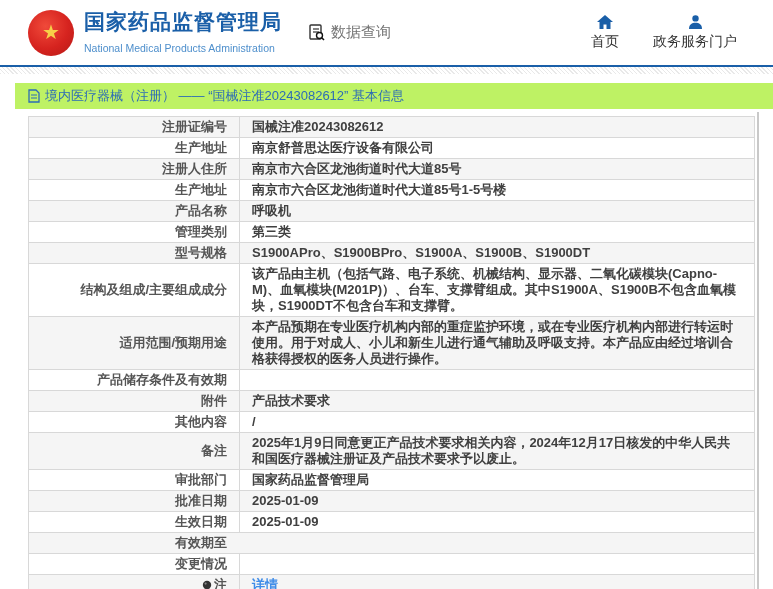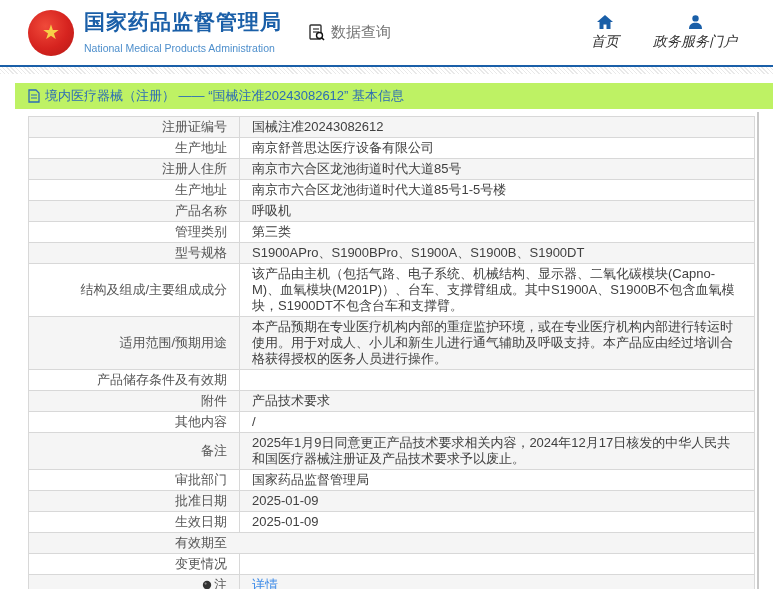--- a/index.html
+++ b/index.html
@@ -13,36 +13,36 @@
     background:radial-gradient(circle at 38% 35%, #f04a3a 0%, #d6231f 55%, #b51a16 100%);
     display:flex; align-items:center; justify-content:center; flex:0 0 auto; }
   .emblem .star { color:#f7d048; font-size:20px; line-height:1; transform:translateY(-1px); }
   .title-block { margin-left:10px; }
   .site-title { color:#1a5fa8; font-size:21px; font-weight:bold; letter-spacing:1px; line-height:24px; }
   .site-sub { color:#4e8fcc; font-size:10.5px; line-height:13px; margin-top:8px; }
   .nav-dataquery { display:flex; align-items:center; margin-left:26px; cursor:pointer; }
   .nav-dataquery .txt { color:#737373; font-size:15px; margin-left:4px; }
   .header-spacer { flex:1; }
   .nav-right { display:flex; gap:34px; margin-right:6px; }
-  .nav-stack { display:flex; flex-direction:column; align-items:center; cursor:pointer;font-style:italic; }
+  .nav-stack { display:flex; flex-direction:column; align-items:center; cursor:pointer; }
   .nav-stack .txt { color:#333; font-size:14px; margin-top:4px; white-space:nowrap; }
 
   .hatch-strip { height:7px; background:repeating-linear-gradient(45deg,#e9e9e9 0 1px,#ffffff 1px 3px); }
 
   
   .breadcrumb { margin:9px 0 0 15px; height:26px; background:#bef264;
     display:flex; align-items:center; padding-left:13px; }
   .breadcrumb .txt { color:#2d6cb5; font-size:13px; margin-left:5px; }
 
   
   .info-table { margin:7px 0 0 28px; width:727px;
     border-top:1px solid #d8d8d8; border-left:1px solid #d8d8d8; border-right:1px solid #d8d8d8; }
   .row { display:flex; border-bottom:1px solid #d8d8d8; background:#fff; }
   .row:nth-child(odd) { background:#f5f5f5; }
-  .cell { padding:2px 12px; font-size:13px; line-height:16px; min-height:20px; }
+  .cell { padding:2px 12px; font-size:13px; line-height:16px; min-height:20px;font-weight:bold; }
   .cell-label { width:210px; flex:0 0 auto; text-align:right; color:#555;
     display:flex; justify-content:flex-end; align-items:center; }
   .cell-value { flex:1; border-left:1px solid #d8d8d8; color:#404040;
     display:flex; align-items:flex-end; }
   .cell-value .wrap { width:100%; }
   .link { color:#3f8ce8; text-decoration:none; cursor:pointer; }
   .bulb { margin-right:2px; transform:translateY(1px); }
 
   .scroll-strip { position:absolute; left:757px; top:112px; height:477px; width:2px;
     background:#c9c9c9; }

